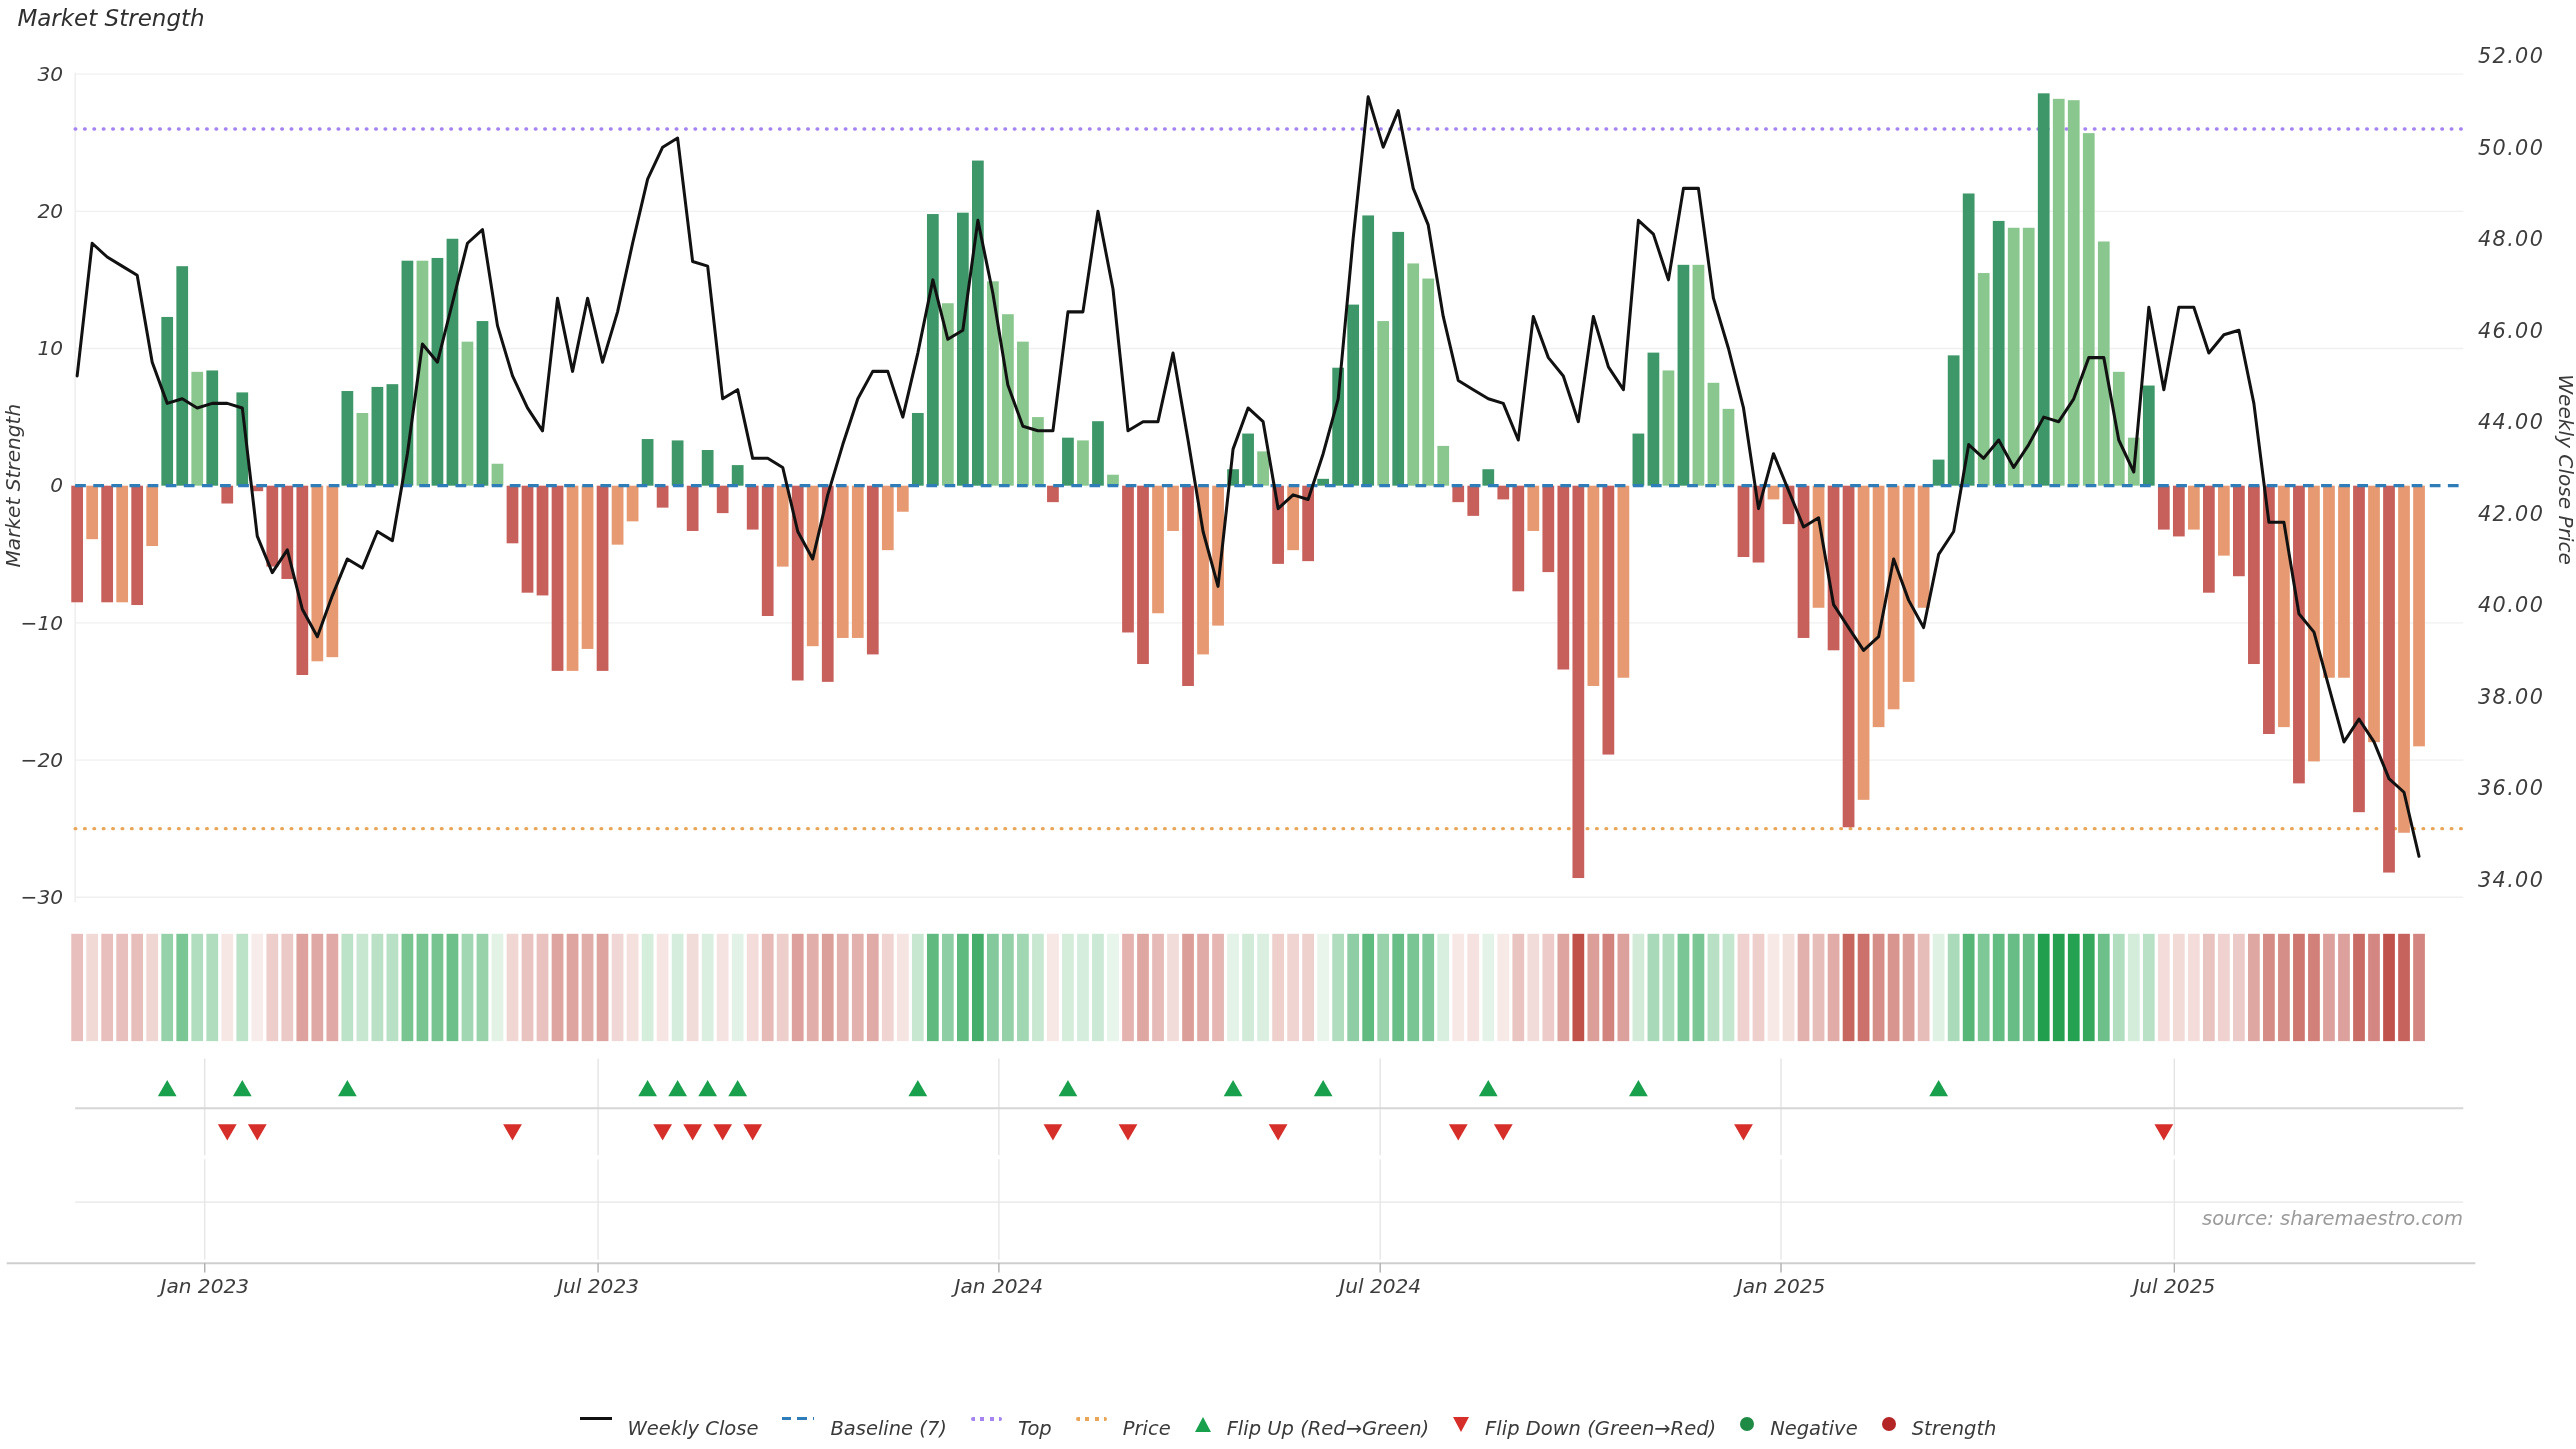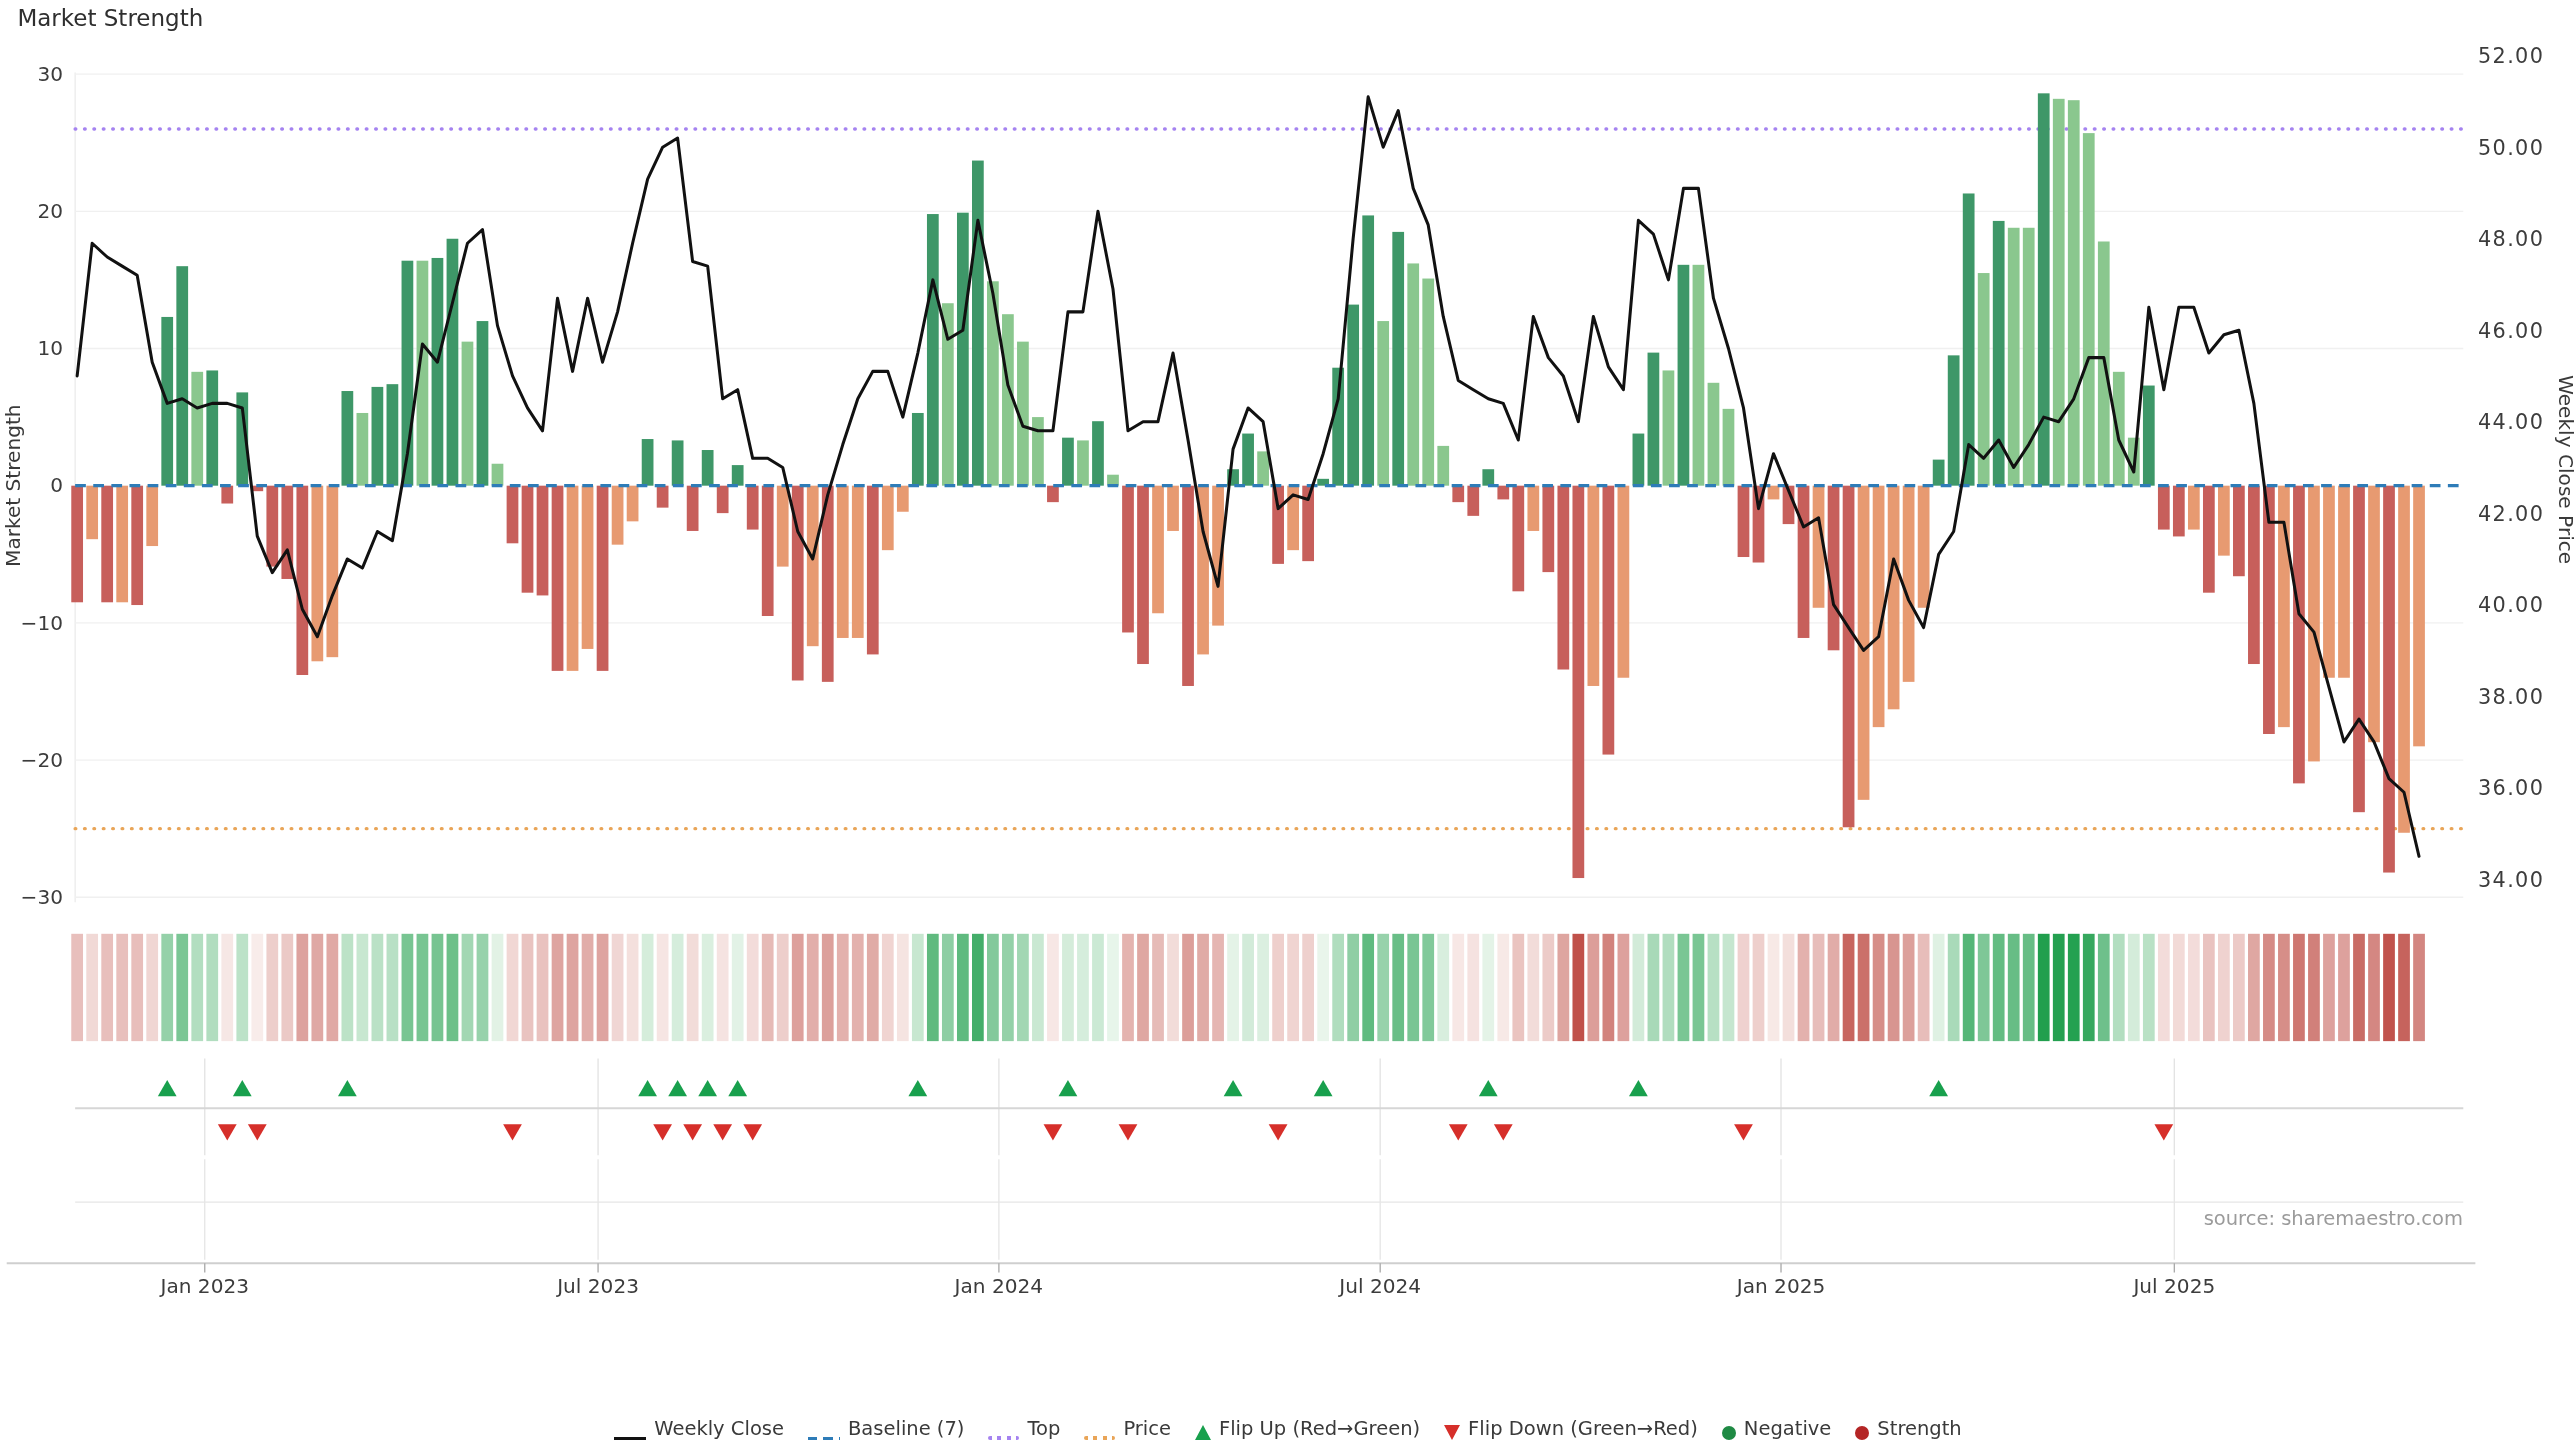--- a/index.html
+++ b/index.html
@@ -1,22 +1,22 @@
 <!DOCTYPE html>
 <html style="font-size:10.7px"><head>
 <meta charset="utf-8">
 <style>
   html,body{margin:0;padding:0;background:#ffffff;}
   body{font-family:"DejaVu Sans","Liberation Sans",sans-serif;}
-  .page{position:relative;width:2576px;height:1449px;background:#ffffff;overflow:hidden;}
+  .page{position:relative;width:2576px;height:1449px;background:#ffffff;overflow:hidden;font-style:italic;}
   .chart-title{position:absolute;left:17.4px;top:5.4px;font-size:23px;color:#2f2f2f;font-weight:400;}
   #chart{position:absolute;left:0;top:0;}
   .source-note{position:absolute;right:113px;top:1207px;font-size:19.5px;color:#9b9b9b;margin-left:45px;}
   .legend{position:absolute;left:0;right:0;top:1417px;display:flex;justify-content:center;align-items:center;gap:24px;}
-  .legend-item{display:flex;align-items:flex-end;gap:8px;}
+  .legend-item{display:flex;align-items:flex-start;gap:16px;}
   .legend-label{font-size:19.5px;color:#3a3a3a;white-space:nowrap;}
   .g-line{width:32px;height:3.4px;background:var(--c);}
   .g-dash{width:32px;height:3.4px;background:repeating-linear-gradient(90deg,var(--c) 0 9.4px,transparent 9.4px 15.4px);}
   .g-dot{width:31px;height:4px;background:repeating-linear-gradient(90deg,var(--c) 0 4px,transparent 4px 9.4px);border-radius:2px;}
   .g-tri-up{width:0;height:0;border-left:8.7px solid transparent;border-right:8.7px solid transparent;border-bottom:15.4px solid var(--c);}
   .g-tri-down{width:0;height:0;border-left:8.7px solid transparent;border-right:8.7px solid transparent;border-top:15.4px solid var(--c);}
   .g-circle{width:14px;height:14px;border-radius:50%;background:var(--c);}
 </style>
 </head>
 <body>

